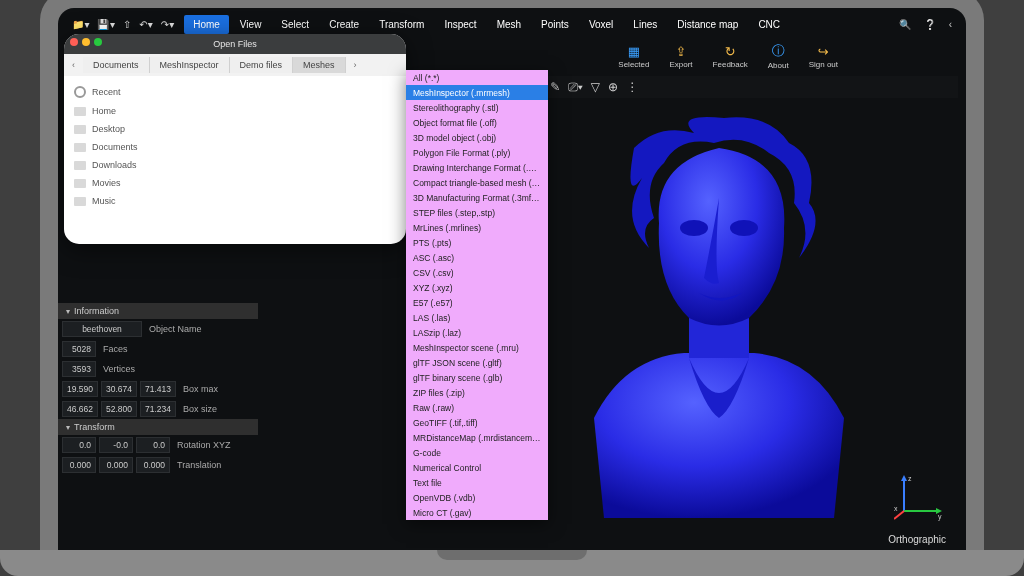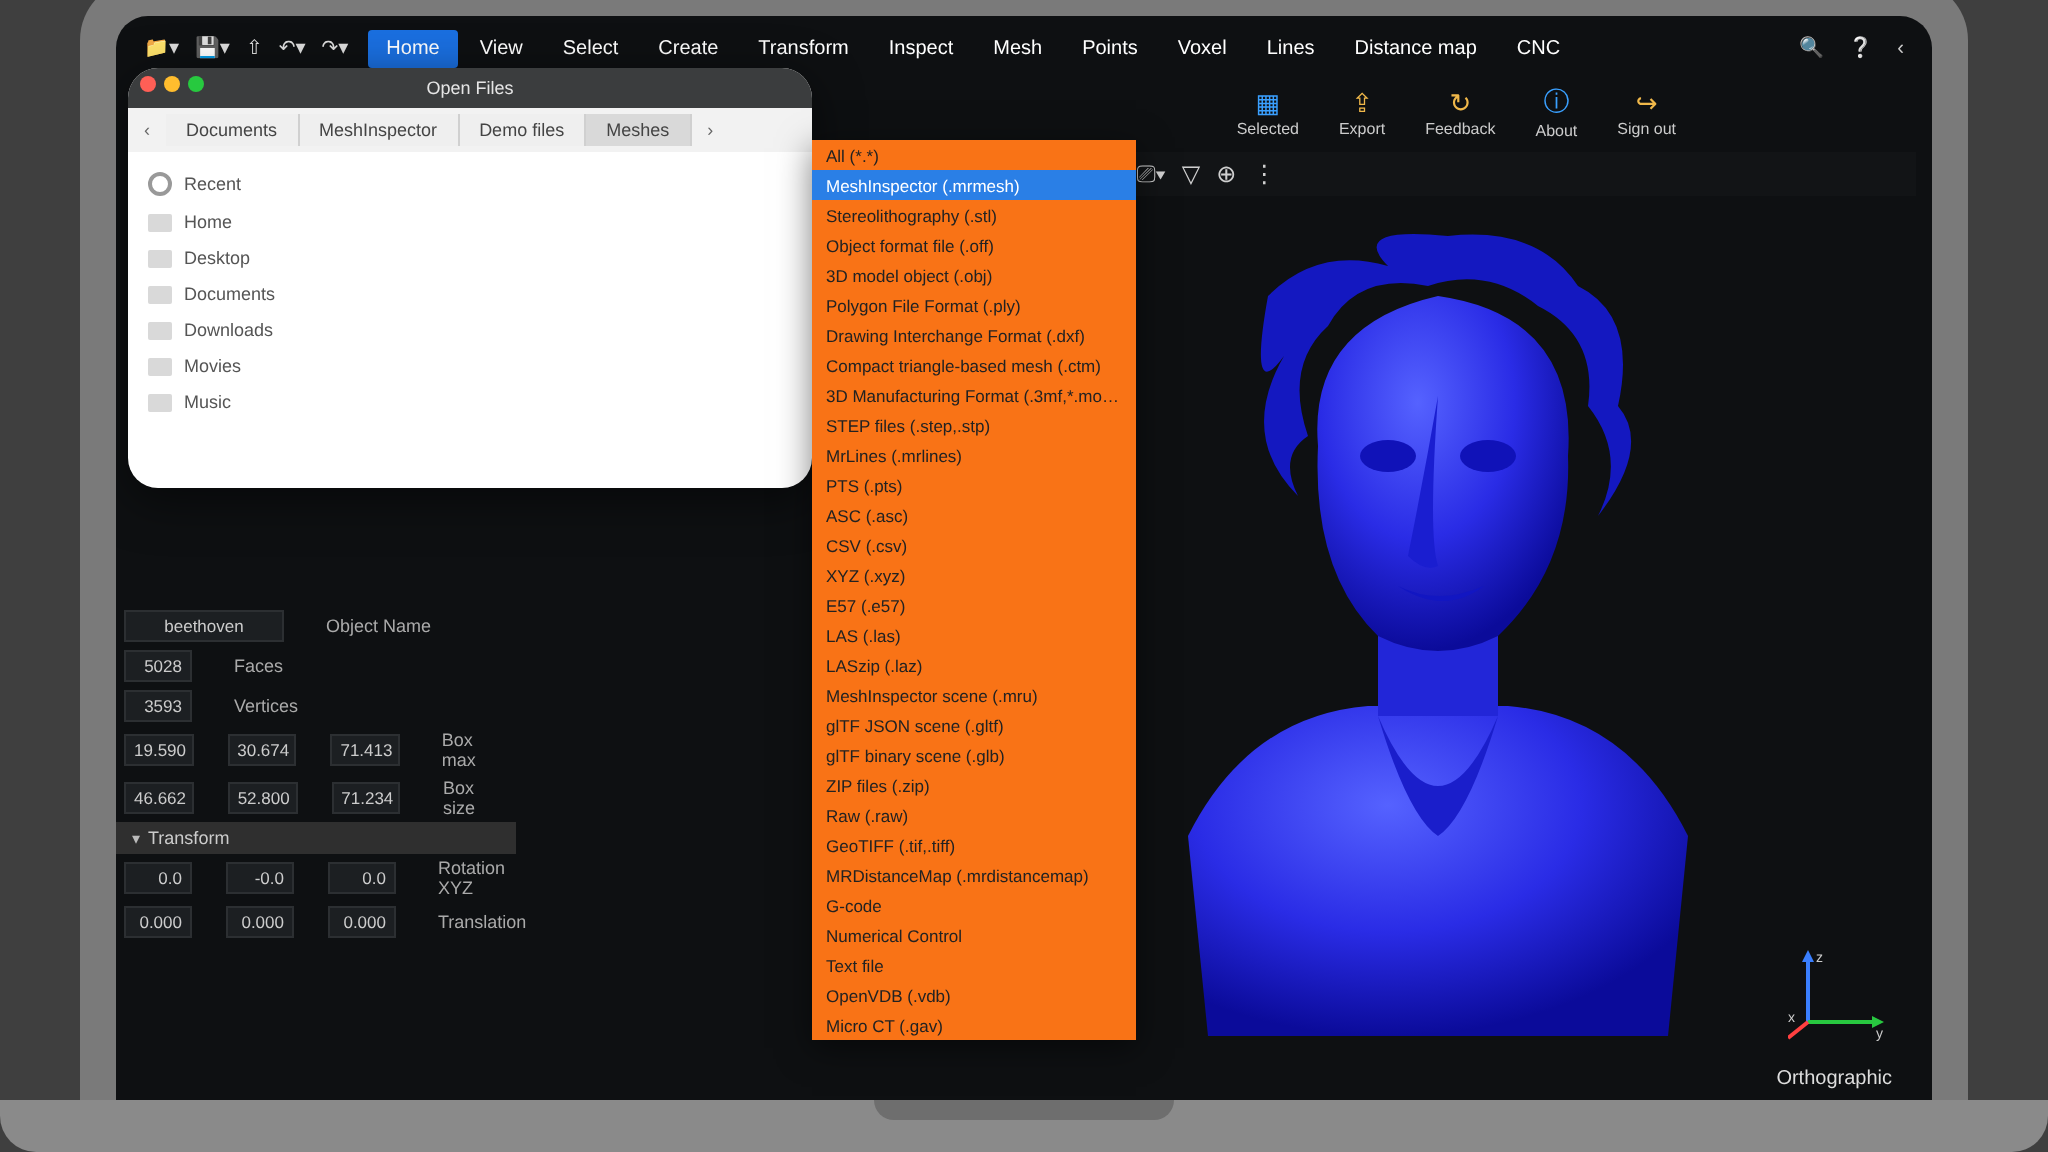--- a/index.html
+++ b/index.html
@@ -32,27 +32,27 @@
 .traffic span { width:8px; height:8px; border-radius:50%; display:inline-block; }
 .t-r{background:#ff5f56}.t-y{background:#ffbd2e}.t-g{background:#27c93f}
 .crumbs { background:#f2f2f2; height:22px; display:flex; align-items:center; }
 .crumbs .seg { padding:3px 10px; border-right:1px solid #d0d0d0; background:#efefef; color:#444; }
 .crumbs .seg.active { background:#d9d9d9; }
 .crumbs .nav { padding:0 8px; color:#666; }
 .sidebar { width:96px; float:left; padding:6px 0; }
 .sidebar .item { display:flex; align-items:center; gap:6px; padding:4px 10px; color:#555; }
 .sidebar .item .fic { width:12px; height:9px; background:#d9d9d9; border-radius:1px; display:inline-block; }
 .sidebar .item.r .fic { width:12px; height:12px; border-radius:50%; border:2px solid #999; background:transparent; }
-.dropdown { position:absolute; left:348px; top:62px; width:162px; background:#f97316; color:#222; font-size:8.5px; box-shadow:0 4px 16px rgba(0,0,0,.5); max-height:450px; overflow:hidden; }
+.dropdown { position:absolute; left:348px; top:62px; width:142px; background:#f0abfc; color:#222; font-size:8.5px; box-shadow:0 4px 16px rgba(0,0,0,.5); max-height:450px; overflow:hidden; }
 .dropdown .opt { padding:2.5px 7px; cursor:pointer; white-space:nowrap; overflow:hidden; text-overflow:ellipsis; }
 .dropdown .opt.sel { background:#2a7fe6; color:#fff; }
 .panel { position:absolute; left:0; top:295px; width:200px; color:#ccc; font-size:9px; }
 .panel .hdr { background:#2f2f2f; padding:3px 8px; display:flex; align-items:center; gap:4px; }
 .panel .hdr::before { content:"▾"; font-size:8px; color:#bbb; }
-.panel .row { display:flex; align-items:center; gap:17px; padding:2px 4px; }
+.panel .row { display:flex; align-items:center; gap:3px; padding:2px 4px; }
 .panel .cell { background:#1c1f22; padding:2px 4px; min-width:34px; text-align:right; border:1px solid #2c2f32; font-size:8.5px; }
 .panel .lbl { padding-left:4px; color:#aaa; }
 .chk { width:10px; height:10px; background:#2a7fe6; display:inline-flex; align-items:center; justify-content:center; color:#fff; font-size:8px; }
 </style>
 </head>
 <body>
 
 <div class="laptop">
 <div class="screen">
 
@@ -241,20 +241,23 @@
         <div class="opt">GeoTIFF (.tif,.tiff)</div>
         <div class="opt">MRDistanceMap (.mrdistancemap)</div>
         <div class="opt">G-code</div>
         <div class="opt">Numerical Control</div>
         <div class="opt">Text file</div>
         <div class="opt">OpenVDB (.vdb)</div>
         <div class="opt">Micro CT (.gav)</div>
       </div>
 
 <div class="panel">
+ <div class="hdr">
+          <span>Information</span>
+        </div>
  <div class="row">
           <span class="cell" style="min-width:80px;text-align:center">beethoven</span>
           <span class="lbl">Object Name</span>
         </div>
  <div class="row">
           <span class="cell">5028</span>
           <span class="lbl">Faces</span>
         </div>
  <div class="row">
           <span class="cell">3593</span>

